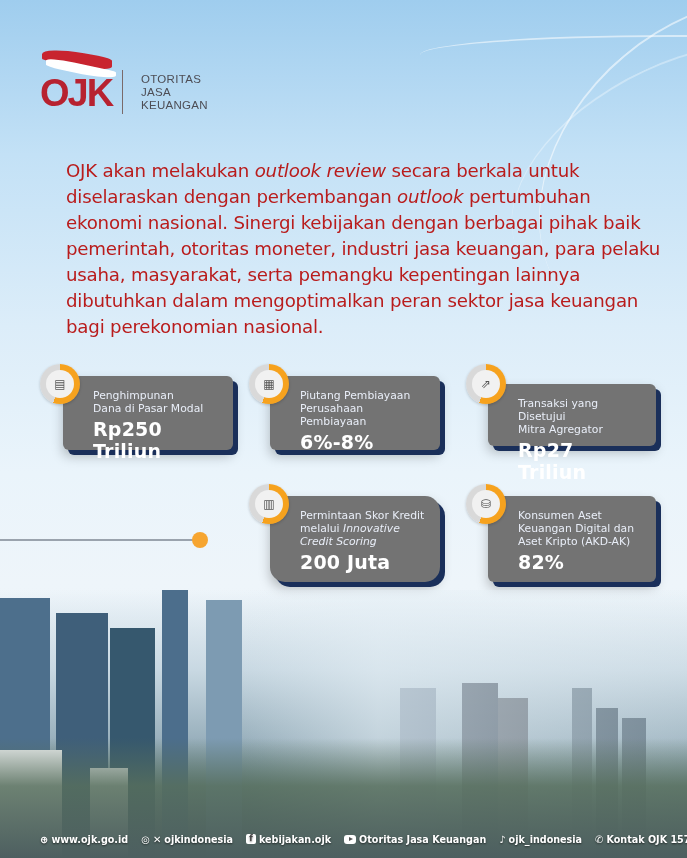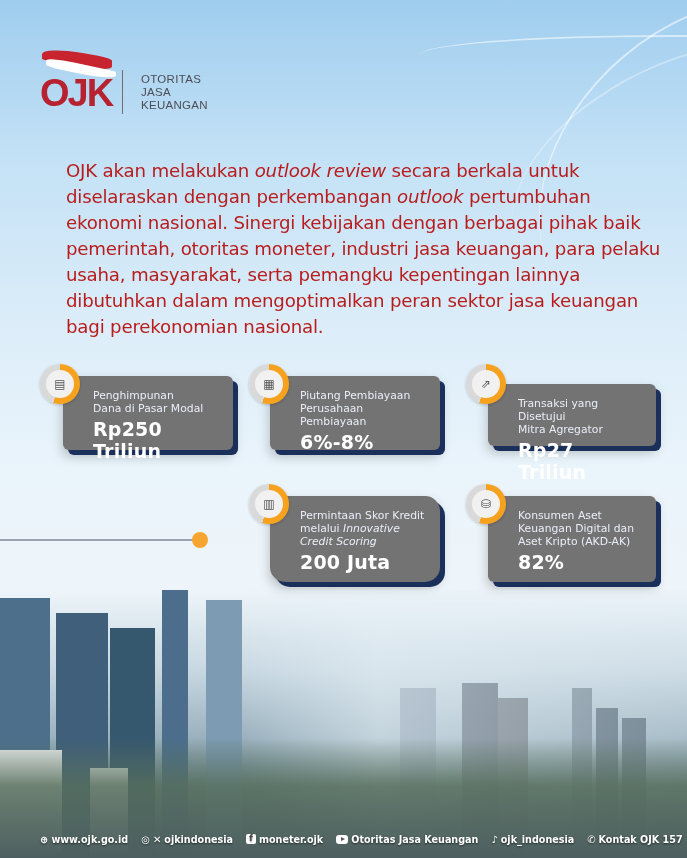--- a/index.html
+++ b/index.html
@@ -177,21 +177,21 @@
     <span class="f-ico">⊕</span>
     <span>www.ojk.go.id</span>
   </div>
   <div class="footer-item">
     <span class="f-ico">◎</span>
     <span class="f-ico">✕</span>
     <span>ojkindonesia</span>
   </div>
   <div class="footer-item">
     <span class="f-fb">f</span>
-    <span>moneter.ojk</span>
+    <span>kebijakan.ojk</span>
   </div>
   <div class="footer-item">
     <span class="f-yt"></span>
     <span>Otoritas Jasa Keuangan</span>
   </div>
   <div class="footer-item">
     <span class="f-ico">♪</span>
     <span>ojk_indonesia</span>
   </div>
   <div class="footer-item">

